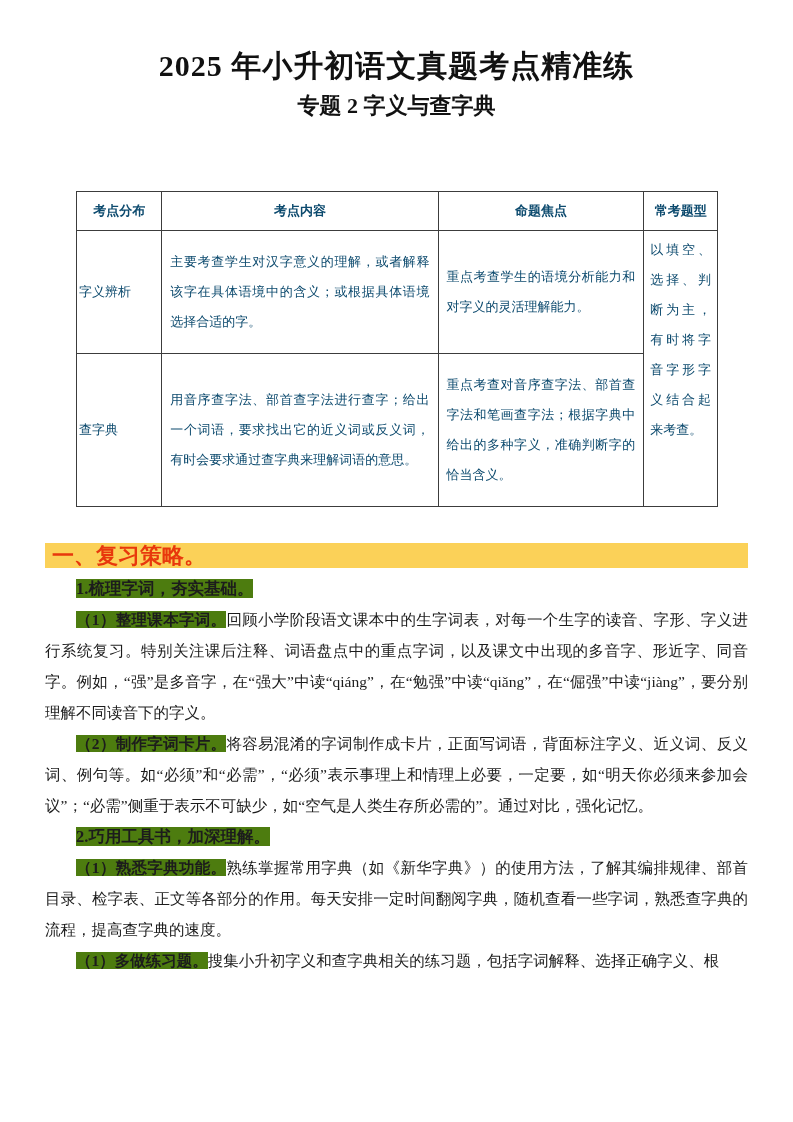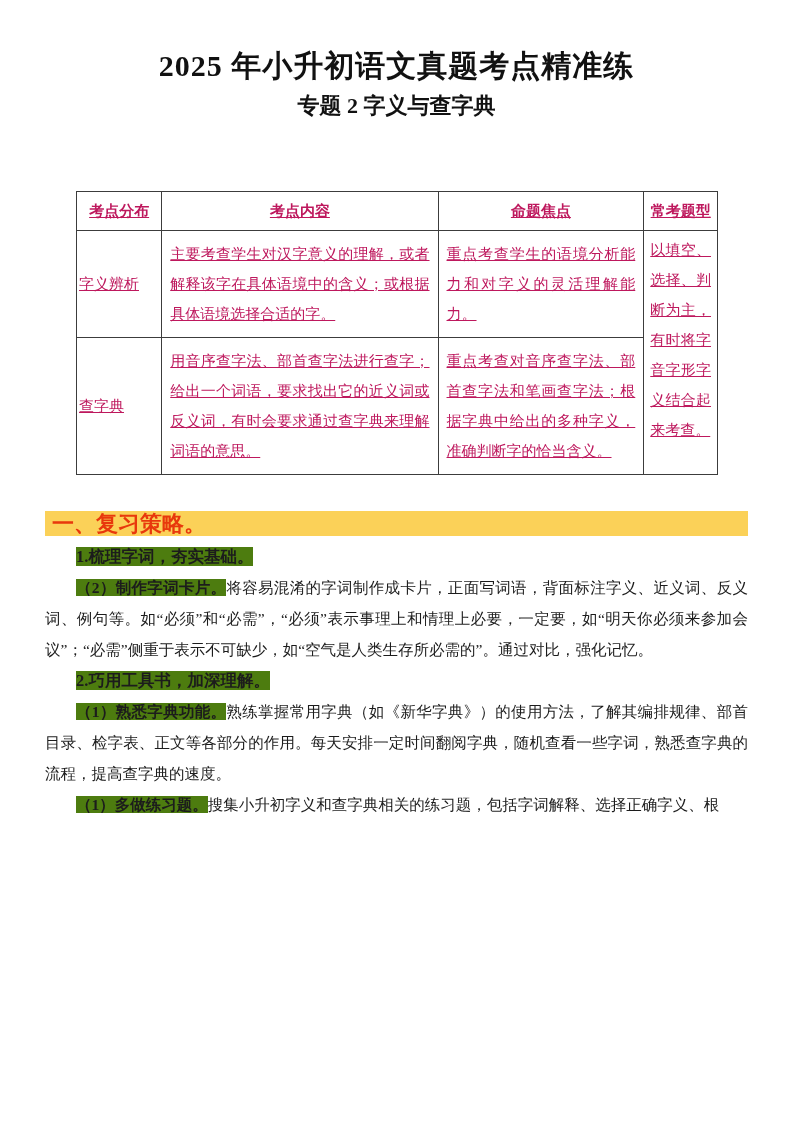--- a/index.html
+++ b/index.html
@@ -32,32 +32,31 @@
     color: #111;
   }
   .table-wrap { margin: 70px 75px 0 76px; }
   table.exam {
     width: 100%;
     border-collapse: collapse;
     table-layout: fixed;
   }
   .exam th, .exam td {
     border: 1px solid #3c3c3c;
-    font-size: 15px;
-    color: #be185d;
-    text-decoration: underline;
+    font-size: 13px;
+    color: #0c4a6e;
   }
   .exam th {
     font-weight: 700;
     text-align: center;
     padding: 8px 2px;
     line-height: 22px;
   }
   .exam td {
-    padding: 8px 8px;
+    padding: 16px 8px;
     line-height: 30px;
     vertical-align: middle;
   }
   .exam td.cat { text-align: left; padding: 2px 2px; }
   .exam td.just { text-align: justify; text-justify: inter-character; }
   .exam td.qt { vertical-align: top; padding: 4px 6px 2px; text-align: justify; text-justify: inter-character; }
   .section-bar {
     margin: 36px 45px 0 45px;
     background: #FBD158;
     padding: 2px 7px;
@@ -118,20 +117,21 @@
     </table>
   </div>
 
   <div class="section-bar">
     <span>一、复习策略。</span>
   </div>
 
   <div class="content">
 
     <p><span class="hl b h-span">1.梳理字词，夯实基础。</span></p>
+    <p class="body"><span class="hl b">（1）整理课本字词。</span><span>回顾小学阶段语文课本中的生字词表，对每一个生字的读音、字形、字义进行系统复习。特别关注课后注释、词语盘点中的重点字词，以及课文中出现的多音字、形近字、同音字。例如，“强”是多音字，在“强大”中读“qiáng”，在“勉强”中读“qiǎng”，在“倔强”中读“jiàng”，要分别理解不同读音下的字义。</span></p>
     <p class="body"><span class="hl b">（2）制作字词卡片。</span><span>将容易混淆的字词制作成卡片，正面写词语，背面标注字义、近义词、反义词、例句等。如“必须”和“必需”，“必须”表示事理上和情理上必要，一定要，如“明天你必须来参加会议”；“必需”侧重于表示不可缺少，如“空气是人类生存所必需的”。通过对比，强化记忆。</span></p>
 
     <p><span class="hl b h-span">2.巧用工具书，加深理解。</span></p>
     <p class="body"><span class="hl b">（1）熟悉字典功能。</span><span>熟练掌握常用字典（如《新华字典》）的使用方法，了解其编排规律、部首目录、检字表、正文等各部分的作用。每天安排一定时间翻阅字典，随机查看一些字词，熟悉查字典的流程，提高查字典的速度。</span></p>
 
     <p class="body"><span class="hl b">（1）多做练习题。</span><span>搜集小升初字义和查字典相关的练习题，包括字词解释、选择正确字义、根</span></p>
 
   </div>
 
 </div>

